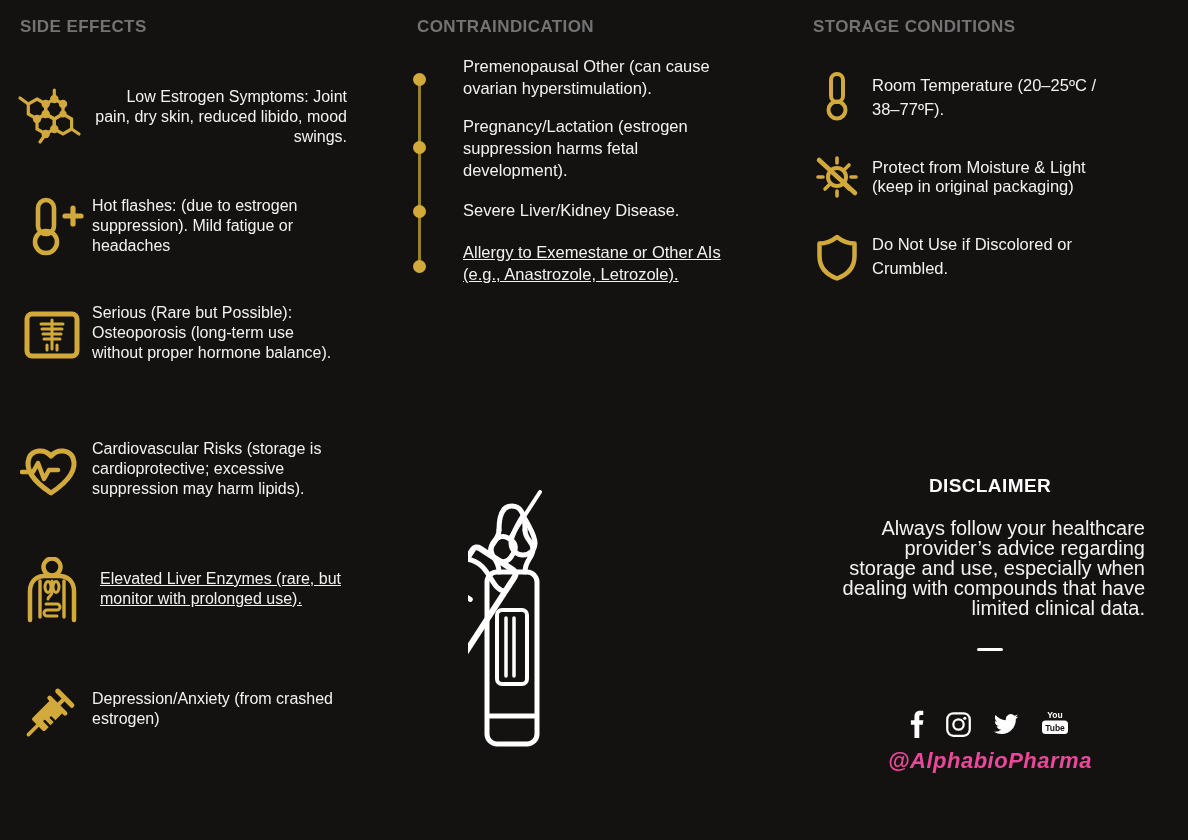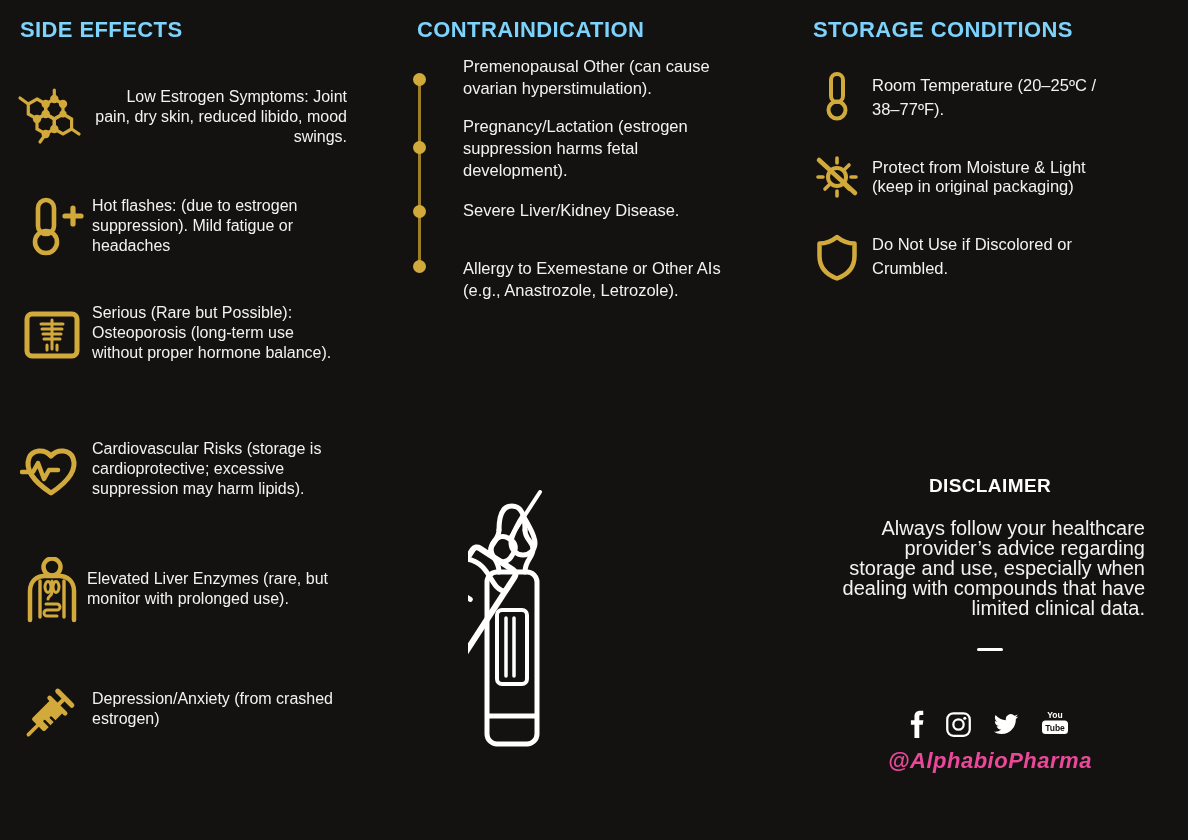--- a/index.html
+++ b/index.html
@@ -4,21 +4,21 @@
 <style>
   html,body{margin:0;padding:0;}
   body{
     width:1188px;height:840px;position:relative;overflow:hidden;
     background:#141211;
     font-family:"Liberation Sans", sans-serif;
     color:#F5F4F2;
   }
   .abs{position:absolute;}
   .col-title{
-    font-size:22px;font-weight:800;letter-spacing:.4px;color:#7dd3fc;
+    font-size:17px;font-weight:800;letter-spacing:.4px;color:#737373;
     font-family:"Liberation Sans", sans-serif;white-space:nowrap;
   }
   .body-txt{font-size:16px;line-height:20px;color:#F3F2F0;}
   .mid-txt{font-size:16.5px;line-height:22px;color:#F3F2F0;}
   .sto-txt{font-size:16.5px;line-height:24px;color:#F3F2F0;}
   .sto-txt.tight{line-height:19px;}
   .icon-box{display:flex;align-items:center;justify-content:center;}
   .rail{width:3px;background:#9A7F27;}
   .dot{width:13px;height:13px;border-radius:50%;background:#D2AA3C;}
   .disc-title{font-size:19px;font-weight:800;letter-spacing:.4px;color:#FDFDFD;text-align:center;}
@@ -94,21 +94,21 @@
     <circle cx="29" cy="10" r="8.5" stroke-width="4.5"></circle>
     <path d="M7,63 V34 C7,23 15,19 21,19 H37 C43,19 51,23 51,34 V63" stroke-width="4.5"></path>
     <line x1="17" y1="24" x2="17" y2="60" stroke-width="3.4"></line>
     <line x1="41" y1="24" x2="41" y2="60" stroke-width="3.4"></line>
     <ellipse cx="25" cy="30" rx="3" ry="5.5" stroke-width="3"></ellipse>
     <ellipse cx="33" cy="30" rx="3" ry="5.5" stroke-width="3"></ellipse>
     <path d="M29,24 V35 C29,39 25,39 25,42" stroke-width="3"></path>
     <path d="M23,47 H34 A3,3 0 0 1 34,53 H24 A3,3 0 0 0 24,59 H34" stroke-width="3"></path>
   </svg>
 </div>
-<div class="abs body-txt" style="left:87px;top:569px;width:255px;">Elevated Liver Enzymes (rare, but monitor with prolonged use).</div>
+<div class="abs body-txt" style="left:100px;top:569px;width:255px;text-decoration:underline;">Elevated Liver Enzymes (rare, but monitor with prolonged use).</div>
 
 <div class="abs icon-box" style="left:14px;top:678px;width:74px;height:68px;">
   <svg width="70" height="66" viewBox="0 0 70 66" fill="none" stroke="#D2AA3C" stroke-linecap="round" stroke-linejoin="round">
     <g transform="rotate(-135 35 33)">
       <line x1="35" y1="1" x2="35" y2="14" stroke-width="3.6"></line>
       <rect x="26" y="14" width="18" height="27" rx="2" fill="#D2AA3C" stroke="none"></rect>
       <line x1="26" y1="22" x2="33" y2="22" stroke="#141211" stroke-width="2.6"></line>
       <line x1="26" y1="29" x2="31" y2="29" stroke="#141211" stroke-width="2.6"></line>
       <line x1="24" y1="42" x2="46" y2="42" stroke-width="4.6"></line>
       <line x1="35" y1="44" x2="35" y2="50" stroke-width="4"></line>
@@ -122,21 +122,21 @@
 
 <div class="abs rail" style="left:418px;top:80px;height:187px;"></div>
 <div class="abs dot" style="left:413px;top:73px;"></div>
 <div class="abs dot" style="left:413px;top:141px;"></div>
 <div class="abs dot" style="left:413px;top:205px;"></div>
 <div class="abs dot" style="left:413px;top:260px;"></div>
 
 <div class="abs mid-txt" style="left:463px;top:55px;width:262px;">Premenopausal Other (can cause ovarian hyperstimulation).</div>
 <div class="abs mid-txt" style="left:463px;top:115px;width:272px;">Pregnancy/Lactation (estrogen suppression harms fetal development).</div>
 <div class="abs mid-txt" style="left:463px;top:199px;width:292px;">Severe Liver/Kidney Disease.</div>
-<div class="abs mid-txt" style="left:463px;top:257px;width:290px;">Allergy to Exemestane or Other AIs (e.g., Anastrozole, Letrozole).</div>
+<div class="abs mid-txt" style="left:463px;top:241px;width:290px;text-decoration:underline;">Allergy to Exemestane or Other AIs (e.g., Anastrozole, Letrozole).</div>
 
 <div class="abs" style="left:468px;top:462px;">
   <svg width="320" height="316" viewBox="0 0 320 316" fill="none" stroke="#FFFFFF" stroke-linecap="round" stroke-linejoin="round">
 
     <path d="M55,54 C55,54 43,72 43,81 A12,12 0 0 0 67,81 C67,72 55,54 55,54 Z" stroke-width="5"></path>
 
     <rect x="19" y="110" width="50" height="172" rx="10" stroke-width="5"></rect>
     <line x1="21" y1="254" x2="67" y2="254" stroke-width="5"></line>
     <rect x="29" y="148" width="30" height="74" rx="5" stroke-width="4"></rect>
     <line x1="38" y1="156" x2="38" y2="214" stroke-width="3.5"></line>

